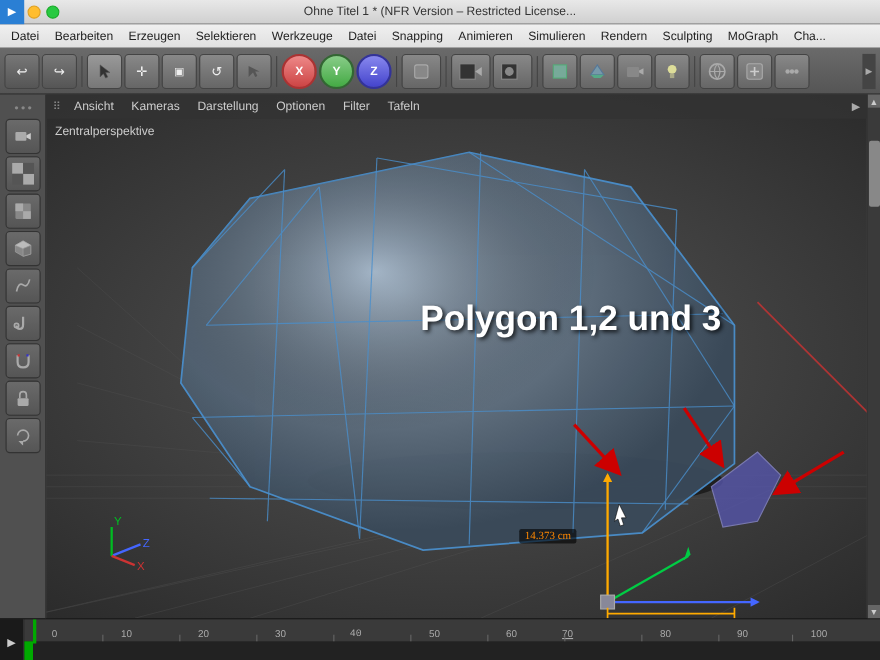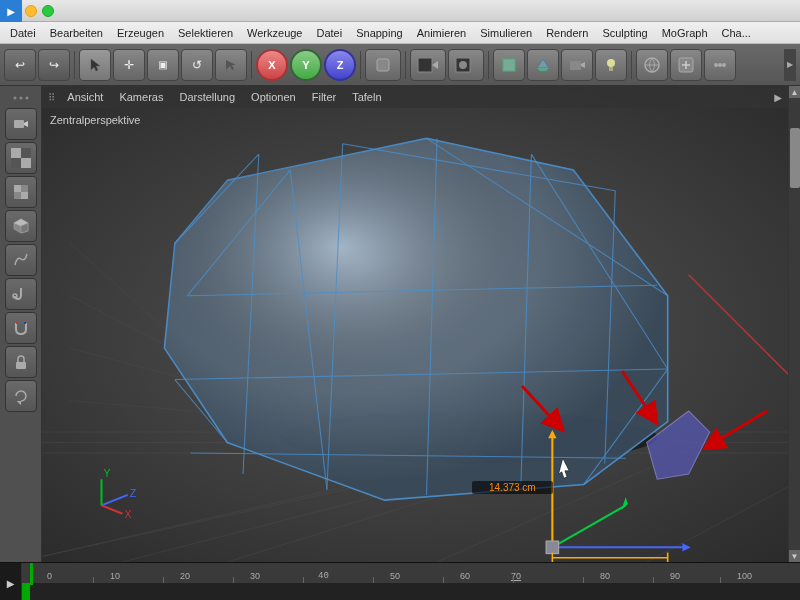--- a/index.html
+++ b/index.html
@@ -123,21 +123,21 @@
       border-right: 1px solid #333;
     }
     .tl-green-marker {
       position: absolute; left: 0; top: 20px; width: 8px; height: 22px;
       background: #00aa00;
     }
 
     
     .dim-label {
       position: absolute; background: rgba(0,0,0,0.6); color: #ff8800;
-      font-size: 10px; padding: 1px 17px; border-radius: 2px;
+      font-size: 10px; padding: 1px 5px; border-radius: 2px; font-family: Liberation Serif, serif;
     }
 
     
     #scrollbar-right {
       width: 12px; height: 476px; background: #444;
       border-left: 1px solid #333; display: flex; flex-direction: column; align-items: center;
     }
     .sb-arrow { width: 12px; height: 12px; background: #666; display: flex; align-items: center; justify-content: center; font-size: 8px; color: #ccc; cursor: pointer; }
     .sb-track { flex: 1; width: 12px; background: #3a3a3a; position: relative; }
     .sb-thumb { position: absolute; top: 30px; width: 10px; height: 60px; background: #888; border-radius: 2px; left: 1px; }
@@ -147,20 +147,21 @@
 
 <div id="titlebar">
   <div id="corner-icon">
     <span style="color:white;font-size:10px;">▶</span>
   </div>
   <div class="traffic-lights">
     <div class="tl tl-red"></div>
     <div class="tl tl-yellow"></div>
     <div class="tl tl-green"></div>
   </div>
+  <span class="title-text">Ohne Titel 1 * (NFR Version – Restricted License...</span>
 </div>
 
 <div id="menubar">
   <span class="menu-item">Datei</span>
   <span class="menu-item">Bearbeiten</span>
   <span class="menu-item">Erzeugen</span>
   <span class="menu-item">Selektieren</span>
   <span class="menu-item">Werkzeuge</span>
   <span class="menu-item">Datei</span>
   <span class="menu-item">Snapping</span>
@@ -460,20 +461,21 @@
       <g transform="translate(80,400)">
         <line x1="0" y1="0" x2="25" y2="-10" stroke="#4466ff" stroke-width="2"></line>
         <text x="27" y="-8" font-size="10" fill="#4466ff">Z</text>
         <line x1="0" y1="0" x2="0" y2="-25" stroke="#00bb22" stroke-width="2"></line>
         <text x="2" y="-27" font-size="10" fill="#00bb22">Y</text>
         <line x1="0" y1="0" x2="20" y2="8" stroke="#cc3333" stroke-width="2"></line>
         <text x="22" y="12" font-size="10" fill="#cc3333">X</text>
       </g>
     </svg>
 
+    <div class="annotation-text">Polygon 1,2 und 3</div>
 
     <div style="position:absolute;top:290px;left:470px;">
       <svg width="60" height="60" viewBox="0 0 60 60">
         <defs>
             <marker id="ah1" markerWidth="8" markerHeight="8" refX="4" refY="4" orient="auto">
               <polygon points="0,0 8,4 0,8" fill="#cc0000"></polygon>
             </marker>
           </defs>
         <line x1="10" y1="10" x2="45" y2="48" stroke="#cc0000" stroke-width="3" marker-end="url(#ah1)"></line>
       </svg>

